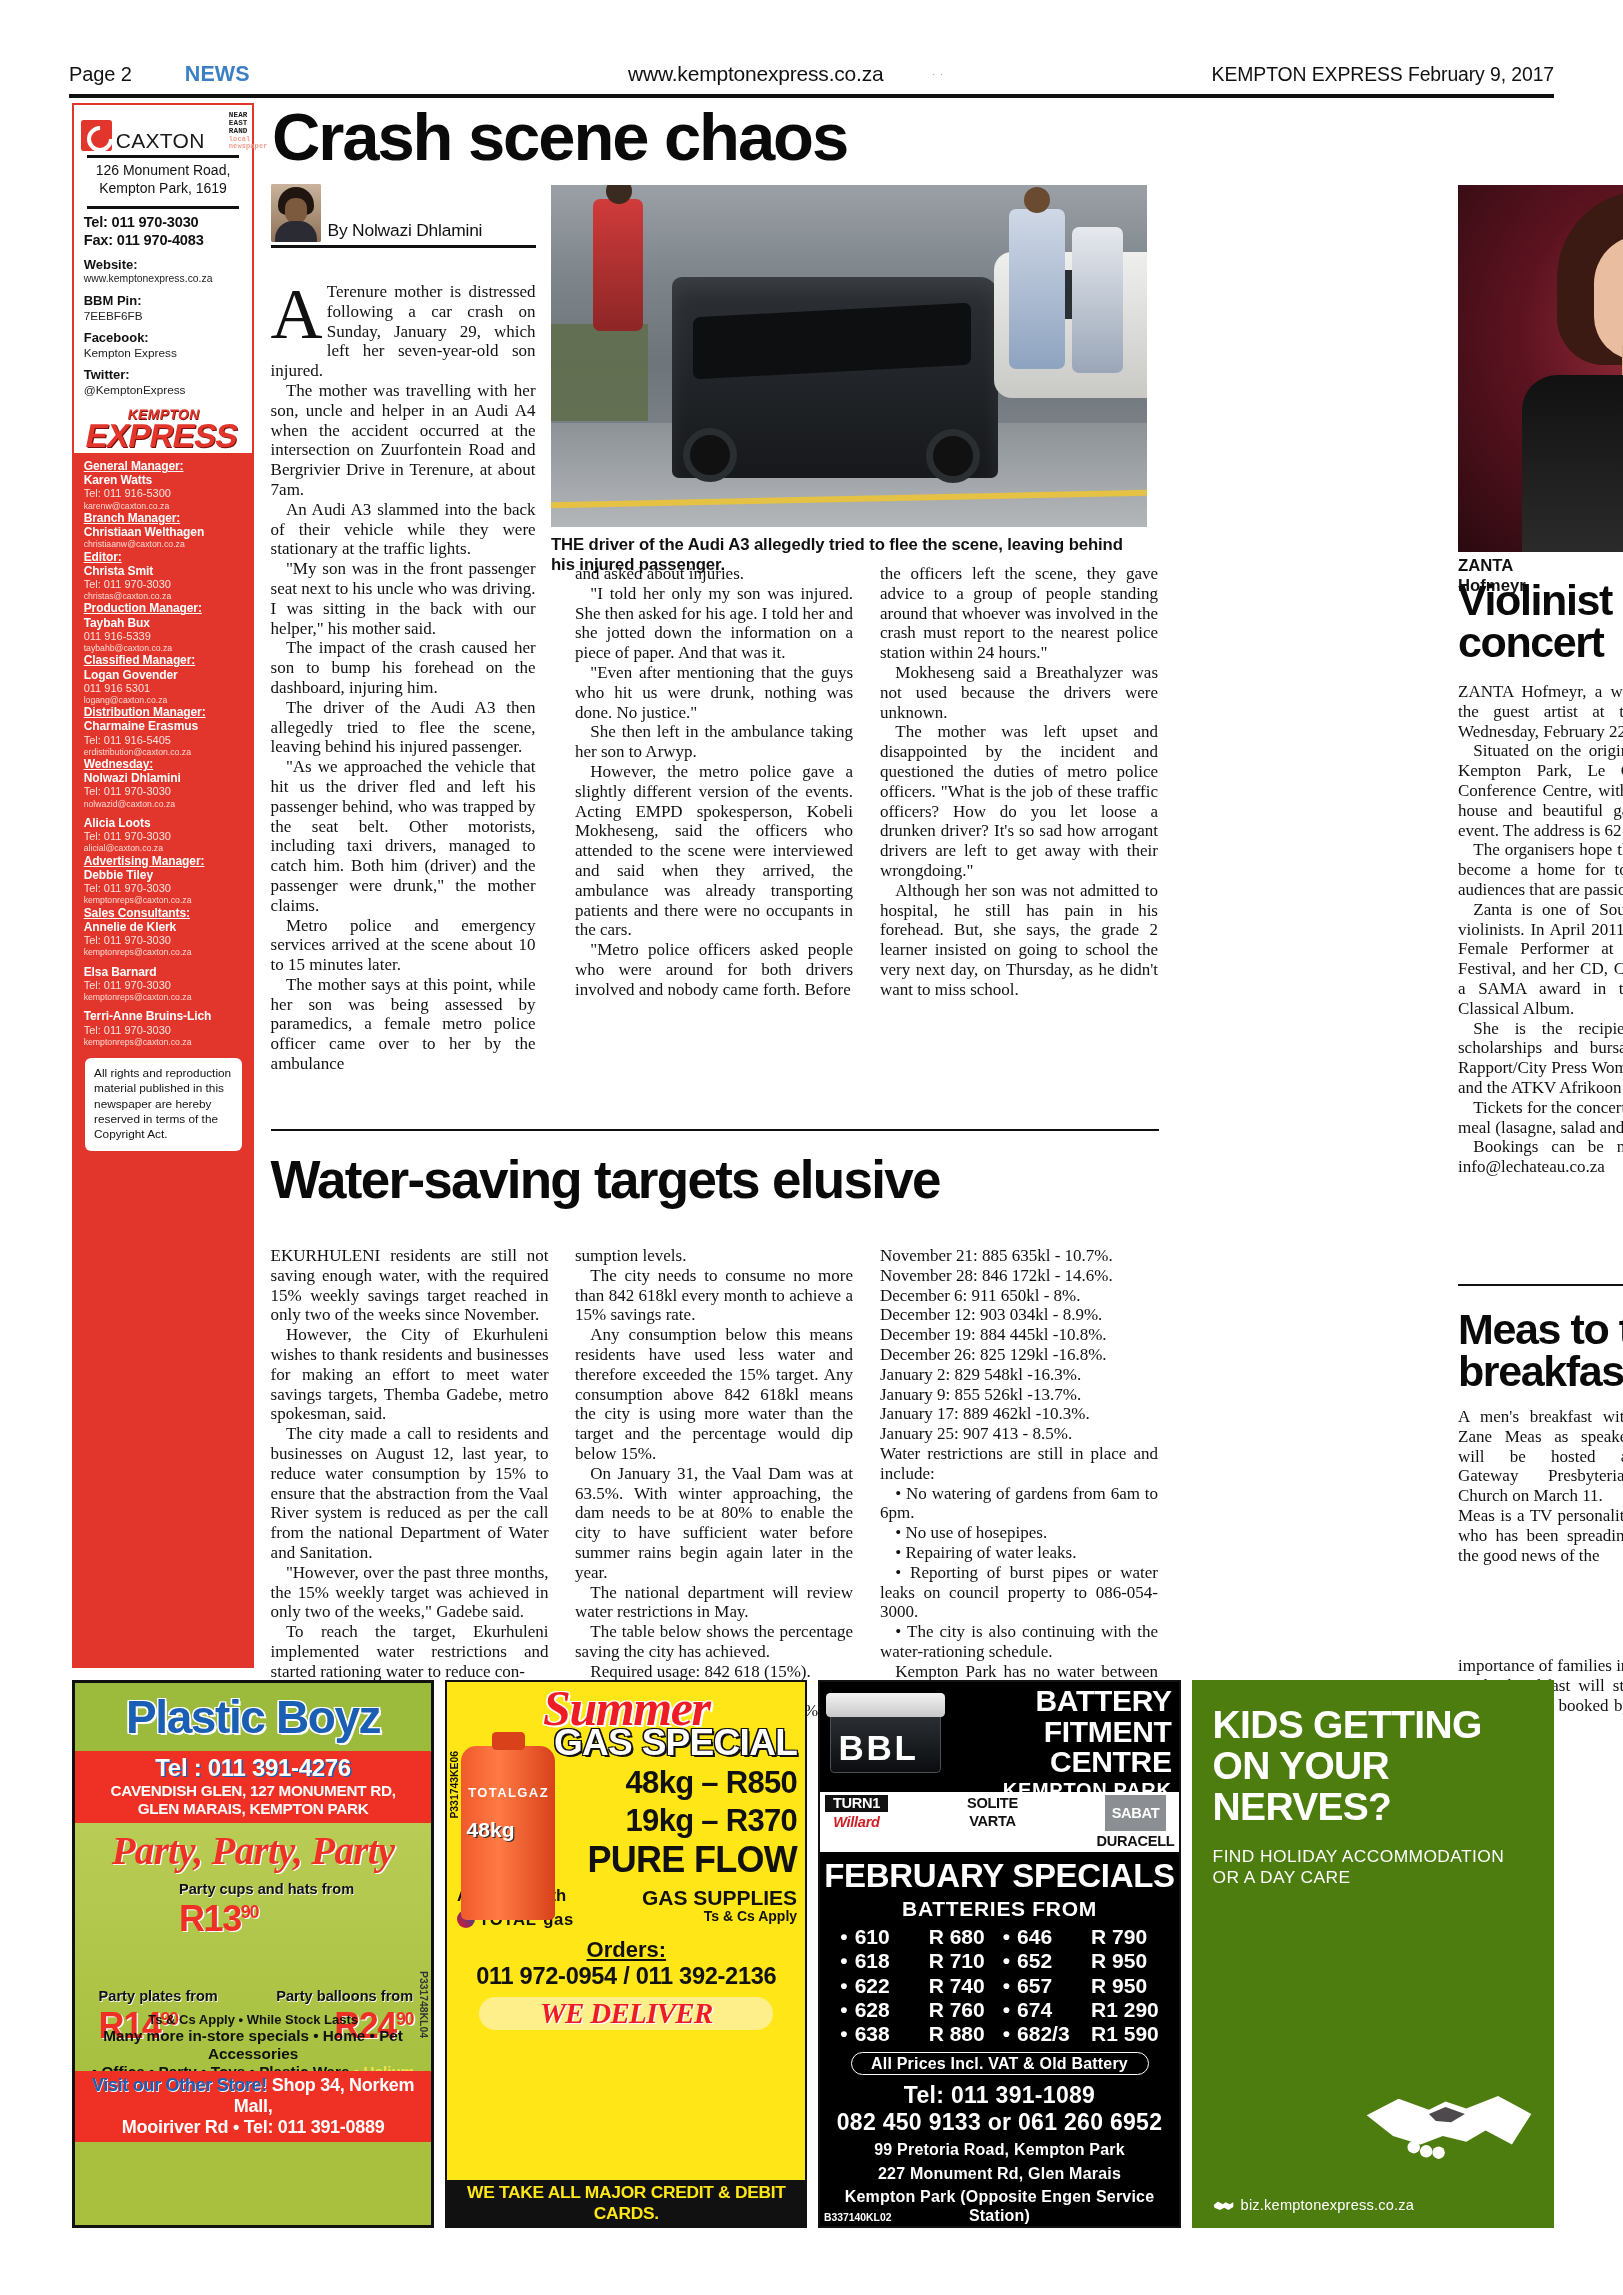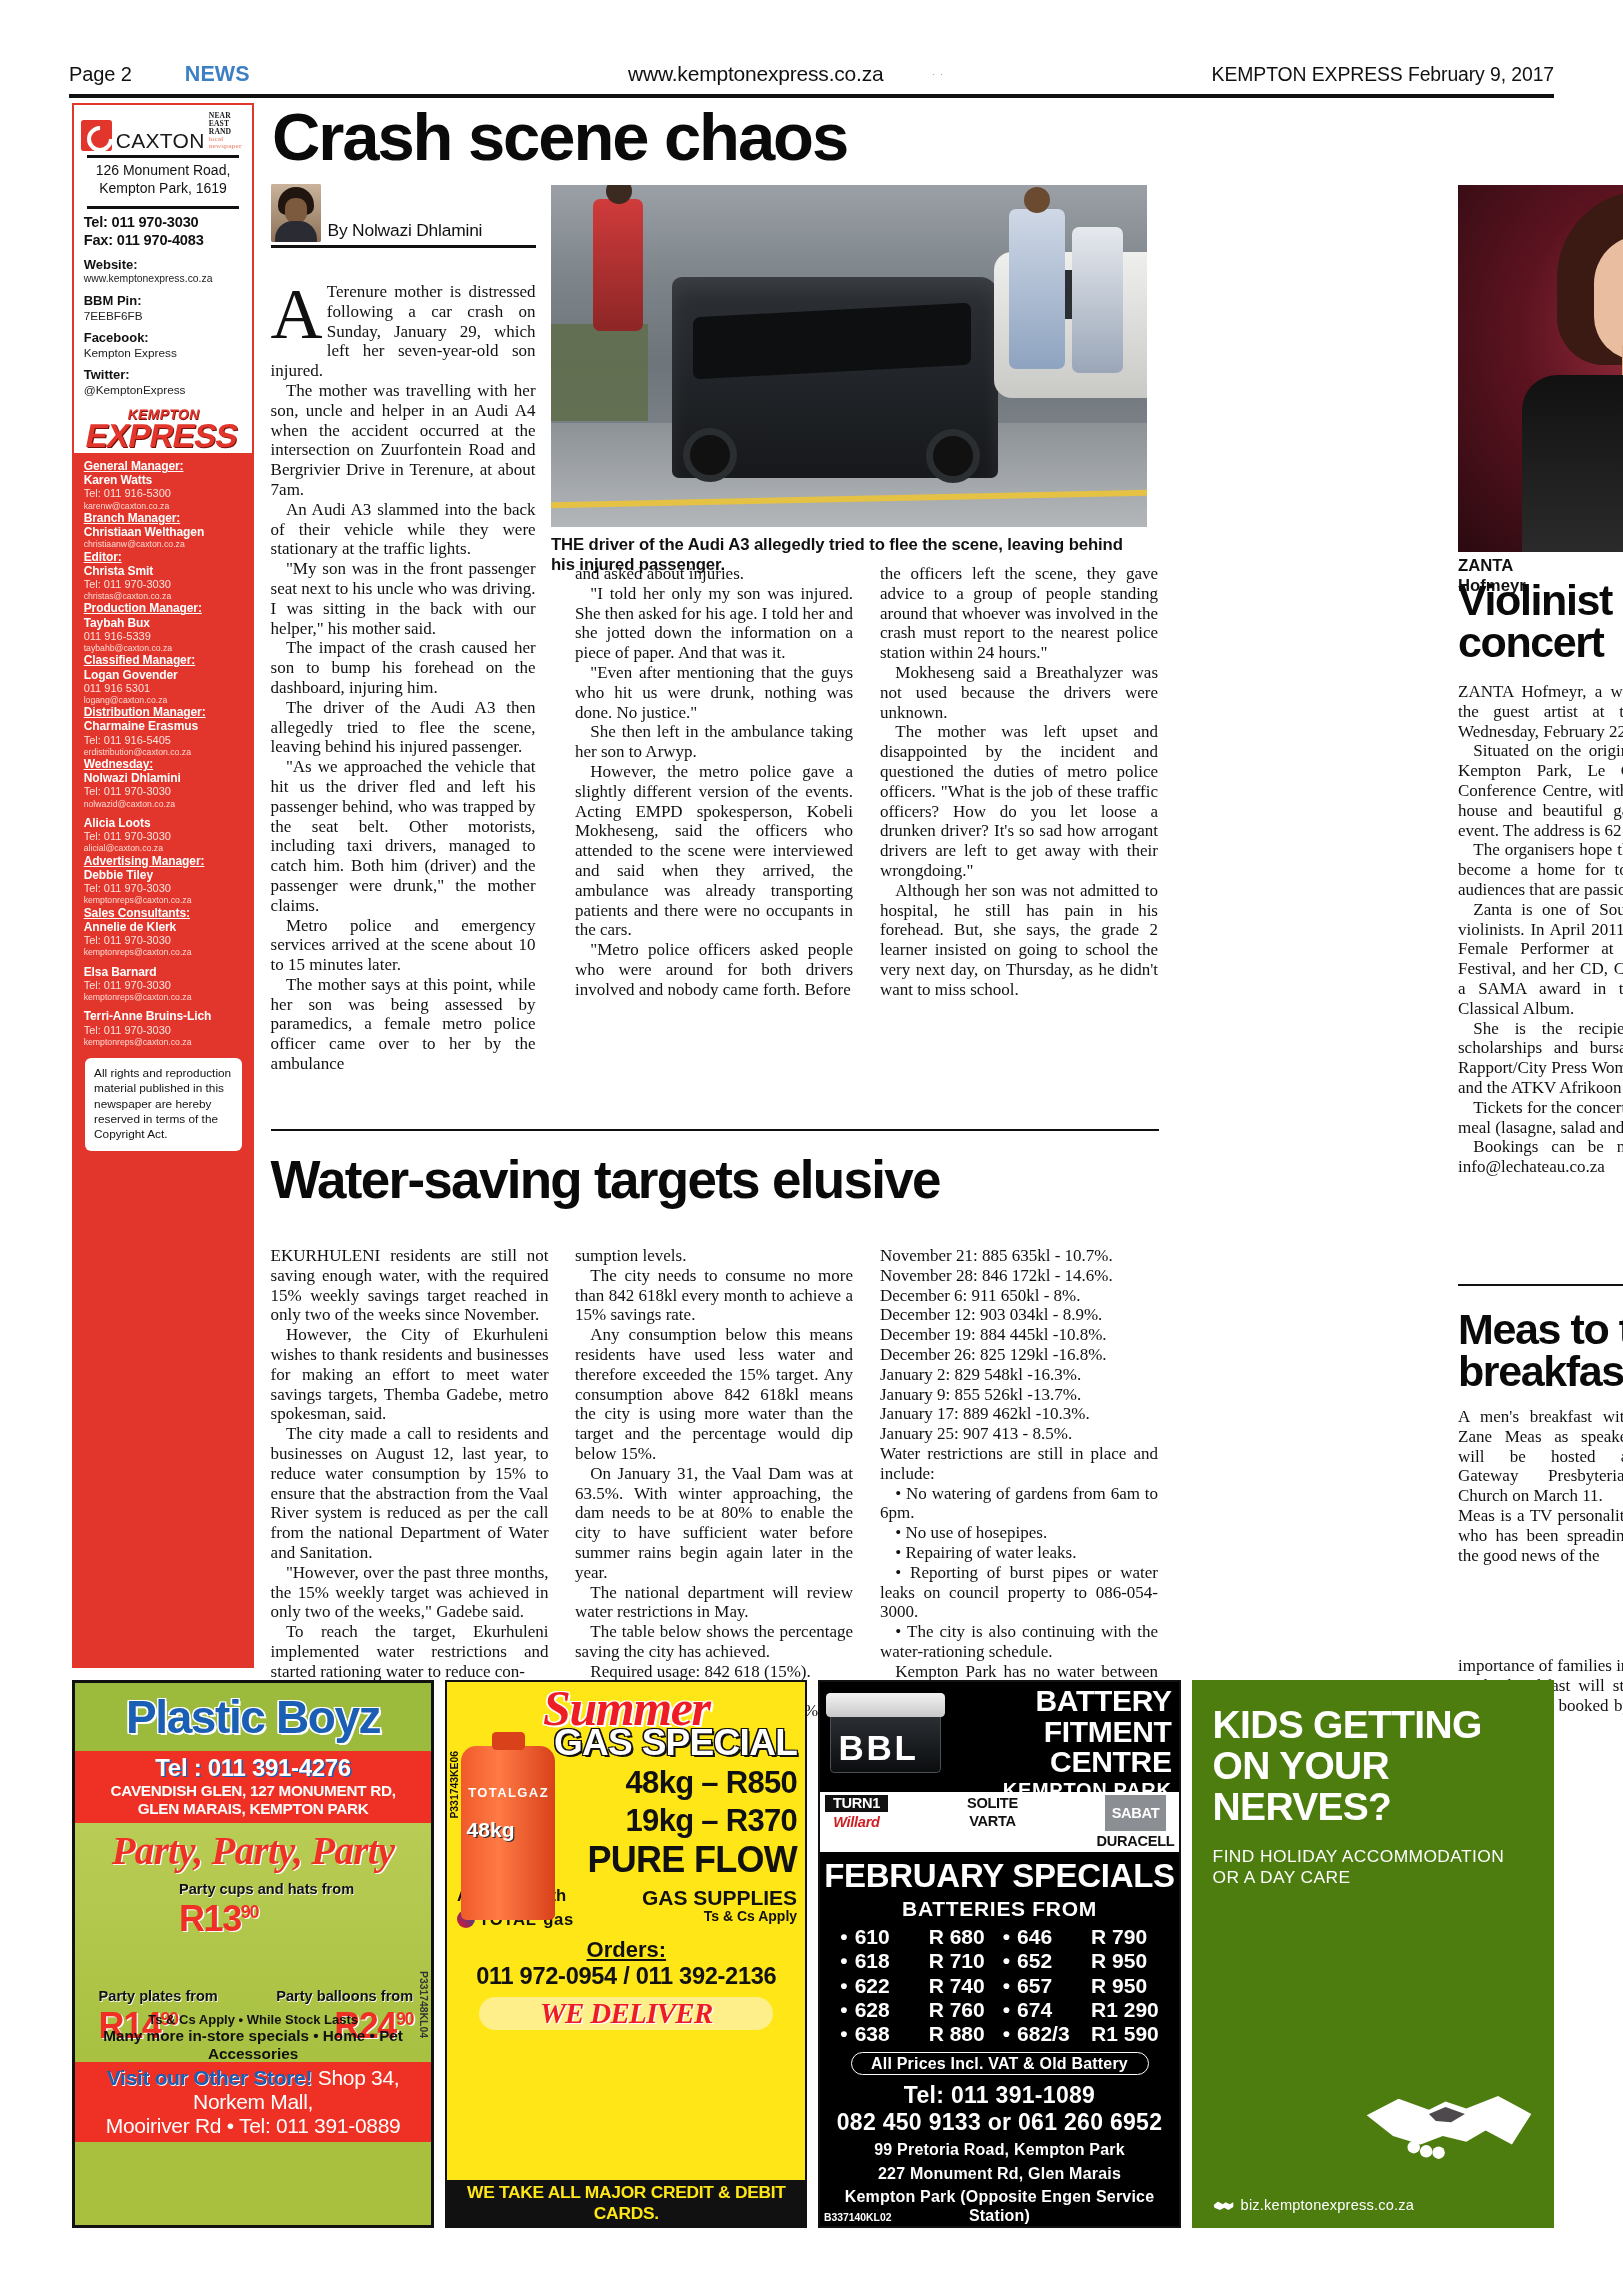--- a/index.html
+++ b/index.html
@@ -38,21 +38,21 @@
   .caxton-c {
     width:30.5px; height:30.5px; background:#e2362c; border-radius:2.8px; position:relative;
     flex:0 0 auto;
   }
   .caxton-c:before{
     content:""; position:absolute; left:6.2px; top:5.6px; width:18px; height:18px;
     border:4.9px solid #fff; border-radius:50%; border-right-color:transparent;
     transform:rotate(-45deg);
   }
   .caxton-word { font-family:"Liberation Sans", sans-serif; font-size:21px; letter-spacing:0.3px; color:#1a1a1a; line-height:1; }
-  .caxton-tag { font-family:Liberation Serif, serif; font-size:7.6px; font-weight:700; color:#1a1a1a; line-height:1.05; letter-spacing:0.1px; }
+  .caxton-tag { font-family:Liberation Mono, monospace; font-size:7.6px; font-weight:700; color:#1a1a1a; line-height:1.05; letter-spacing:0.1px;margin-left:20px; }
   .caxton-tag small { display:block; color:#f0a090; font-size:7px; font-weight:700; }
   .sb-hr { height:2.1px; background:#111; margin:4.9px 5.6px 0 5.6px; }
   .sb-addr {
     font-family:"Liberation Sans", sans-serif; font-size:14px; color:#111;
     text-align:center; line-height:1.22; padding:4.9px 2.8px 4.9px 2.8px;
   }
   .sb-contact { padding:5.6px 8.3px 7px 9.7px; font-family:"Liberation Sans", sans-serif; }
   .sb-contact .big { font-size:14.6px; font-weight:700; color:#111; line-height:1.22; letter-spacing:-0.2px;}
   .sb-contact .lbl { font-size:13px; font-weight:700; color:#111; margin-top:8.3px; line-height:1.15;}
   .sb-contact .val { font-size:10.4px; color:#222; line-height:1.2; }
@@ -225,21 +225,21 @@
   .pb-item .price sup { font-size:18px; }
   .pb-code {
     position:absolute; right:2.1px; bottom:104px; font-family:"Liberation Sans", sans-serif;
     font-size:10.4px; font-weight:700; color:#333; writing-mode:vertical-rl;
   }
   .pb-terms { position:absolute; left:0; right:0; bottom:43px; text-align:center; font-family:"Liberation Sans", sans-serif; color:#111;}
   .pb-terms .t1 { font-size:13px; font-weight:700; }
   .pb-terms .t2 { font-size:15.3px; font-weight:700; line-height:1.18; }
   .pb-terms .hel { color:#f4e04d; }
   .pb-foot { position:absolute; left:0; right:0; bottom:0; background:#ee3124; padding:4.2px 2.8px; text-align:center; font-family:"Liberation Sans", sans-serif;}
-  .pb-foot .f1 { font-size:21px; font-weight:400; color:#fff; letter-spacing:-0.3px;}
+  .pb-foot .f1 { font-size:18px; font-weight:700; color:#fff; letter-spacing:-0.3px;}
   .pb-foot .f1 b { color:#1a5fb4; text-shadow:0.7px 0.7px 0 #fff;}
 
   
   .ad-gas { width:364px; border:2.8px solid #111; background:#ffe617; position:relative; }
   .gas-summer {
     font-family:"Liberation Serif", serif; font-style:italic; font-weight:700; font-size:50px;
     color:#ee1c25; text-shadow:2.1px 2.1px 0 #fff,-1.4px -1.4px 0 #fff,1.4px -1.4px 0 #fff,-1.4px 1.4px 0 #fff;
     text-align:center; letter-spacing:-1.4px; margin-top:-2.8px;
   }
   .gas-title {

